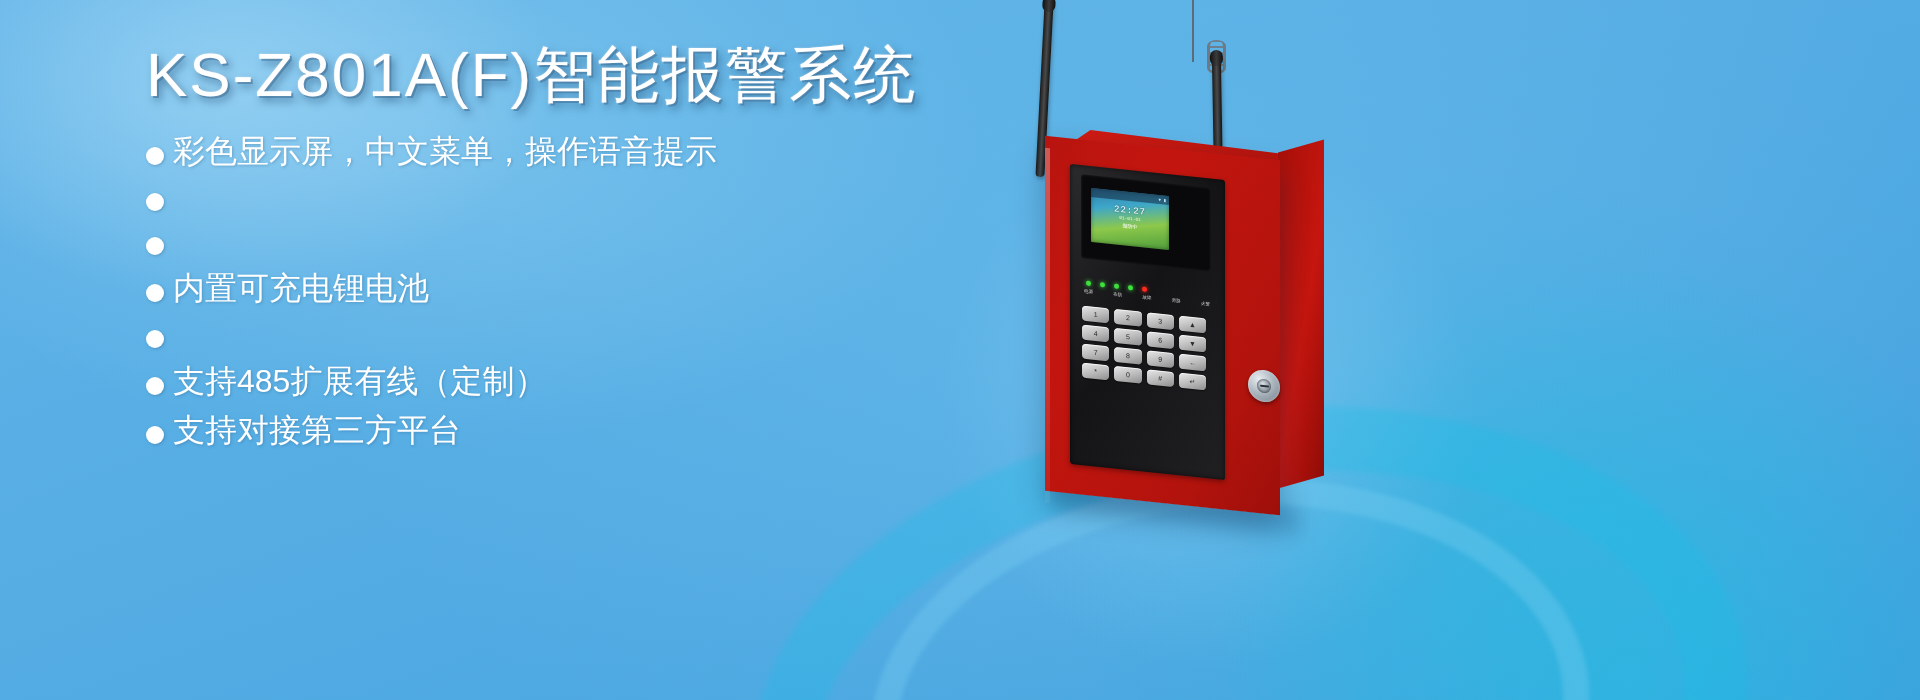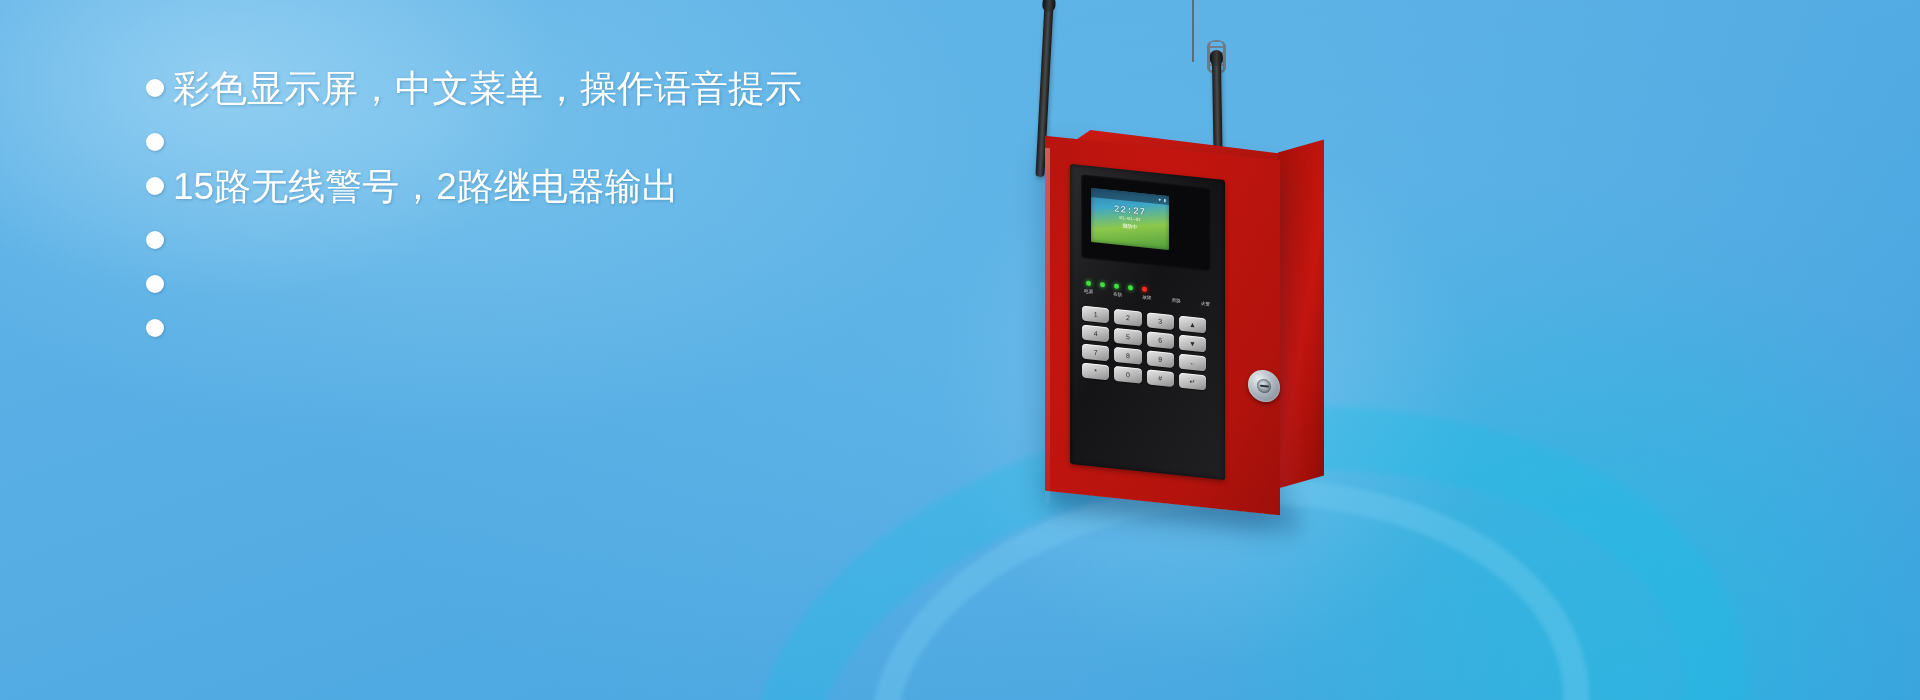--- a/index.html
+++ b/index.html
@@ -66,22 +66,22 @@
     line-height:1.05;
     text-shadow:
       2px 2px 0 rgba(60,110,150,0.55),
       4px 5px 9px rgba(30,70,110,0.55),
       0 0 2px rgba(255,255,255,0.6);
     white-space:nowrap;
   }
   #feature-list { margin-top:28px; }
   .feature-item {
     display:flex;
-    align-items:flex-start;
-    font-size:37px;
+    align-items:center;
+    font-size:32px;
     color:#ffffff;
     line-height:1.0;
     margin-bottom:17px;
     text-shadow:1px 1px 3px rgba(40,90,130,0.35);
     white-space:nowrap;
   }
   .bullet-dot {
     display:inline-block;
     width:18px; height:18px;
     background:#ffffff;
@@ -297,50 +297,56 @@
 
 <div id="banner">
 
   <div class="glow glow-a"></div>
   <div class="glow glow-c"></div>
   <div class="glow glow-b"></div>
   <div class="swoosh"></div>
   <div class="swoosh2"></div>
 
   <div id="text-block">
+    <div id="product-title">KS-Z801A(F)智能报警系统</div>
 
     <div id="feature-list">
 
       <div class="feature-item">
         <span class="bullet-dot"></span>
         <span class="feature-text">彩色显示屏，中文菜单，操作语音提示</span>
       </div>
 
       <div class="feature-item">
         <span class="bullet-dot"></span>
       </div>
 
       <div class="feature-item">
         <span class="bullet-dot"></span>
-        <span class="feature-text">15路无线警号，2路继电器输出</span>
-      </div>
-
-      <div class="feature-item">
-        <span class="bullet-dot"></span>
-      </div>
-
-      <div class="feature-item">
-        <span class="bullet-dot"></span>
-      </div>
-
-      <div class="feature-item">
-        <span class="bullet-dot"></span>
-      </div>
-
-
+      </div>
+
+      <div class="feature-item">
+        <span class="bullet-dot"></span>
+        <span class="feature-text">内置可充电锂电池</span>
+      </div>
+
+      <div class="feature-item">
+        <span class="bullet-dot"></span>
+      </div>
+
+      <div class="feature-item">
+        <span class="bullet-dot"></span>
+        <span class="feature-text">支持485扩展有线（定制）</span>
+      </div>
+
+
+      <div class="feature-item">
+        <span class="bullet-dot"></span>
+        <span class="feature-text">支持对接第三方平台</span>
+      </div>
 
     </div>
   </div>
 
   <div id="device">
 
     <div id="antenna-wire"></div>
     <div id="antenna-coil"></div>
     <div class="antenna" id="antenna-left"></div>
     <div class="antenna" id="antenna-right"></div>

